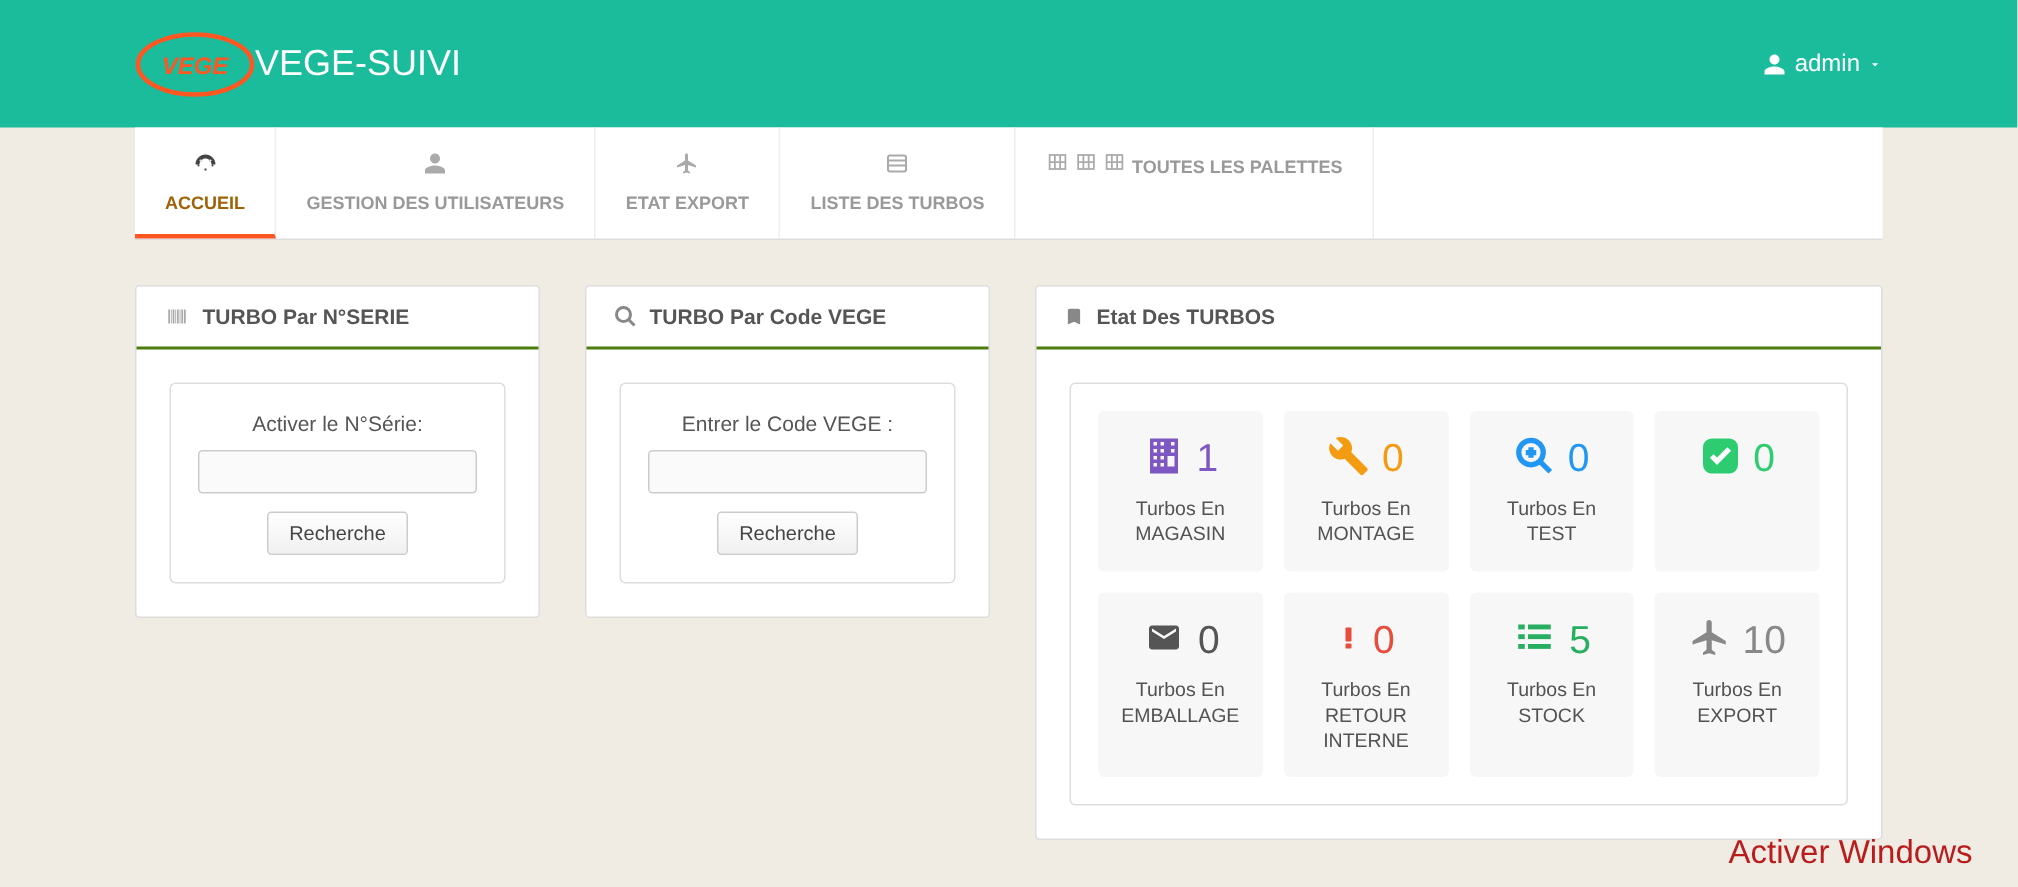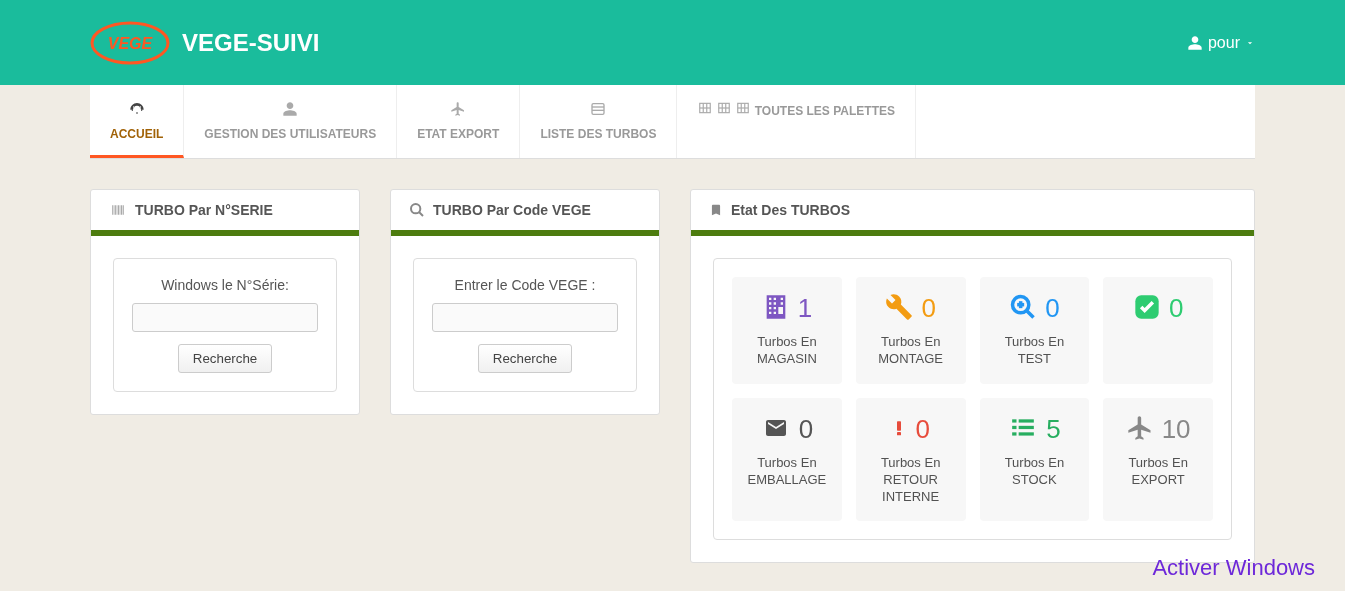--- a/index.html
+++ b/index.html
@@ -13,31 +13,30 @@
       background: #1abc9c;
       height: 85px;
       display: flex;
       align-items: center;
       padding: 0 90px;
       justify-content: space-between;
     }
     .brand {
       display: flex;
       align-items: center;
-      gap: 12px;
     }
     .logo {
       width: 80px;
       height: 48px;
       position: relative;
     }
     .brand-title {
       color: #fff;
       font-size: 24px;
-      font-weight: 700;
+      font-weight: 400;
     }
     .user-menu {
       color: #fff;
       font-size: 16px;
       display: flex;
       align-items: center;
       gap: 5px;
       cursor: pointer;
     }
     .nav {
@@ -73,21 +72,21 @@
       gap: 30px;
       align-items: flex-start;
     }
     .card {
       background: #fff;
       border: 1px solid #ddd;
       border-radius: 3px;
     }
     .card-header {
       padding: 12px 18px;
-      border-bottom: 6px solid #4d7c0f;
+      border-bottom: 2px solid #4d7c0f;
       font-weight: 700;
       color: #555;
       display: flex;
       align-items: center;
       gap: 8px;
     }
     .card-body {
       padding: 22px;
     }
     .search-card { width: 270px; }
@@ -146,21 +145,21 @@
     .stat-label {
       font-size: 13px;
       color: #525252;
       line-height: 1.3;
     }
     .watermark {
       position: fixed;
       right: 30px;
       bottom: 10px;
       text-align: center;
-      color: #6d28d9;
+      color: #b91c1c;
       pointer-events: none;
     }
     .watermark .l1 { font-size: 22px; }
     .watermark .l2 { font-size: 13px; }
     .icon-svg { display: inline-block; }
     .tri-grid-icon { display: inline-flex; gap: 3px; justify-content: center; }
   </style>
 </head>
 <body>
 
@@ -171,21 +170,21 @@
         <ellipse cx="40" cy="24" rx="38" ry="20" fill="none" stroke="#ff5722" stroke-width="3"></ellipse>
         <text x="40" y="30" text-anchor="middle" font-size="16" font-style="italic" font-weight="bold" fill="#ff5722">VEGE</text>
       </svg>
     </div>
     <span class="brand-title">VEGE-SUIVI</span>
   </div>
   <div class="user-menu">
     <svg class="icon-svg" width="16" height="16" viewBox="0 0 24 24" fill="#fff">
         <path d="M12 12c2.7 0 5-2.3 5-5s-2.3-5-5-5-5 2.3-5 5 2.3 5 5 5zm0 2c-3.3 0-10 1.7-10 5v3h20v-3c0-3.3-6.7-5-10-5z"></path>
       </svg>
-    <span>pour</span>
+    <span>admin</span>
     <svg class="icon-svg" width="10" height="10" viewBox="0 0 24 24" fill="#fff">
         <path d="M7 10l5 5 5-5z"></path>
       </svg>
   </div>
 </div>
 
 <div class="nav">
   <div class="nav-item active">
     <span class="nav-icon">
       <svg width="20" height="16" viewBox="0 0 24 24" fill="currentColor">
@@ -249,21 +248,21 @@
 
   <div class="card search-card">
     <div class="card-header">
       <svg width="18" height="14" viewBox="0 0 24 24" fill="#aaa">
           <path d="M2 4h2v16H2zm3 0h1v16H5zm2 0h2v16H7zm3 0h1v16h-1zm2 0h2v16h-2zm3 0h1v16h-1zm2 0h2v16h-2zm3 0h2v16h-2z"></path>
         </svg>
       <span>TURBO Par N°SERIE</span>
     </div>
     <div class="card-body">
       <div class="inner-card">
-        <div class="input-label">Windows le N°Série:</div>
+        <div class="input-label">Activer le N°Série:</div>
         <input class="text-input" type="text" value="" style="">
         <button class="btn">Recherche</button>
       </div>
     </div>
   </div>
 
   <div class="card search-card">
     <div class="card-header">
       <svg width="16" height="16" viewBox="0 0 24 24" fill="none" stroke="#888" stroke-width="3">
           <circle cx="10" cy="10" r="7"></circle>

